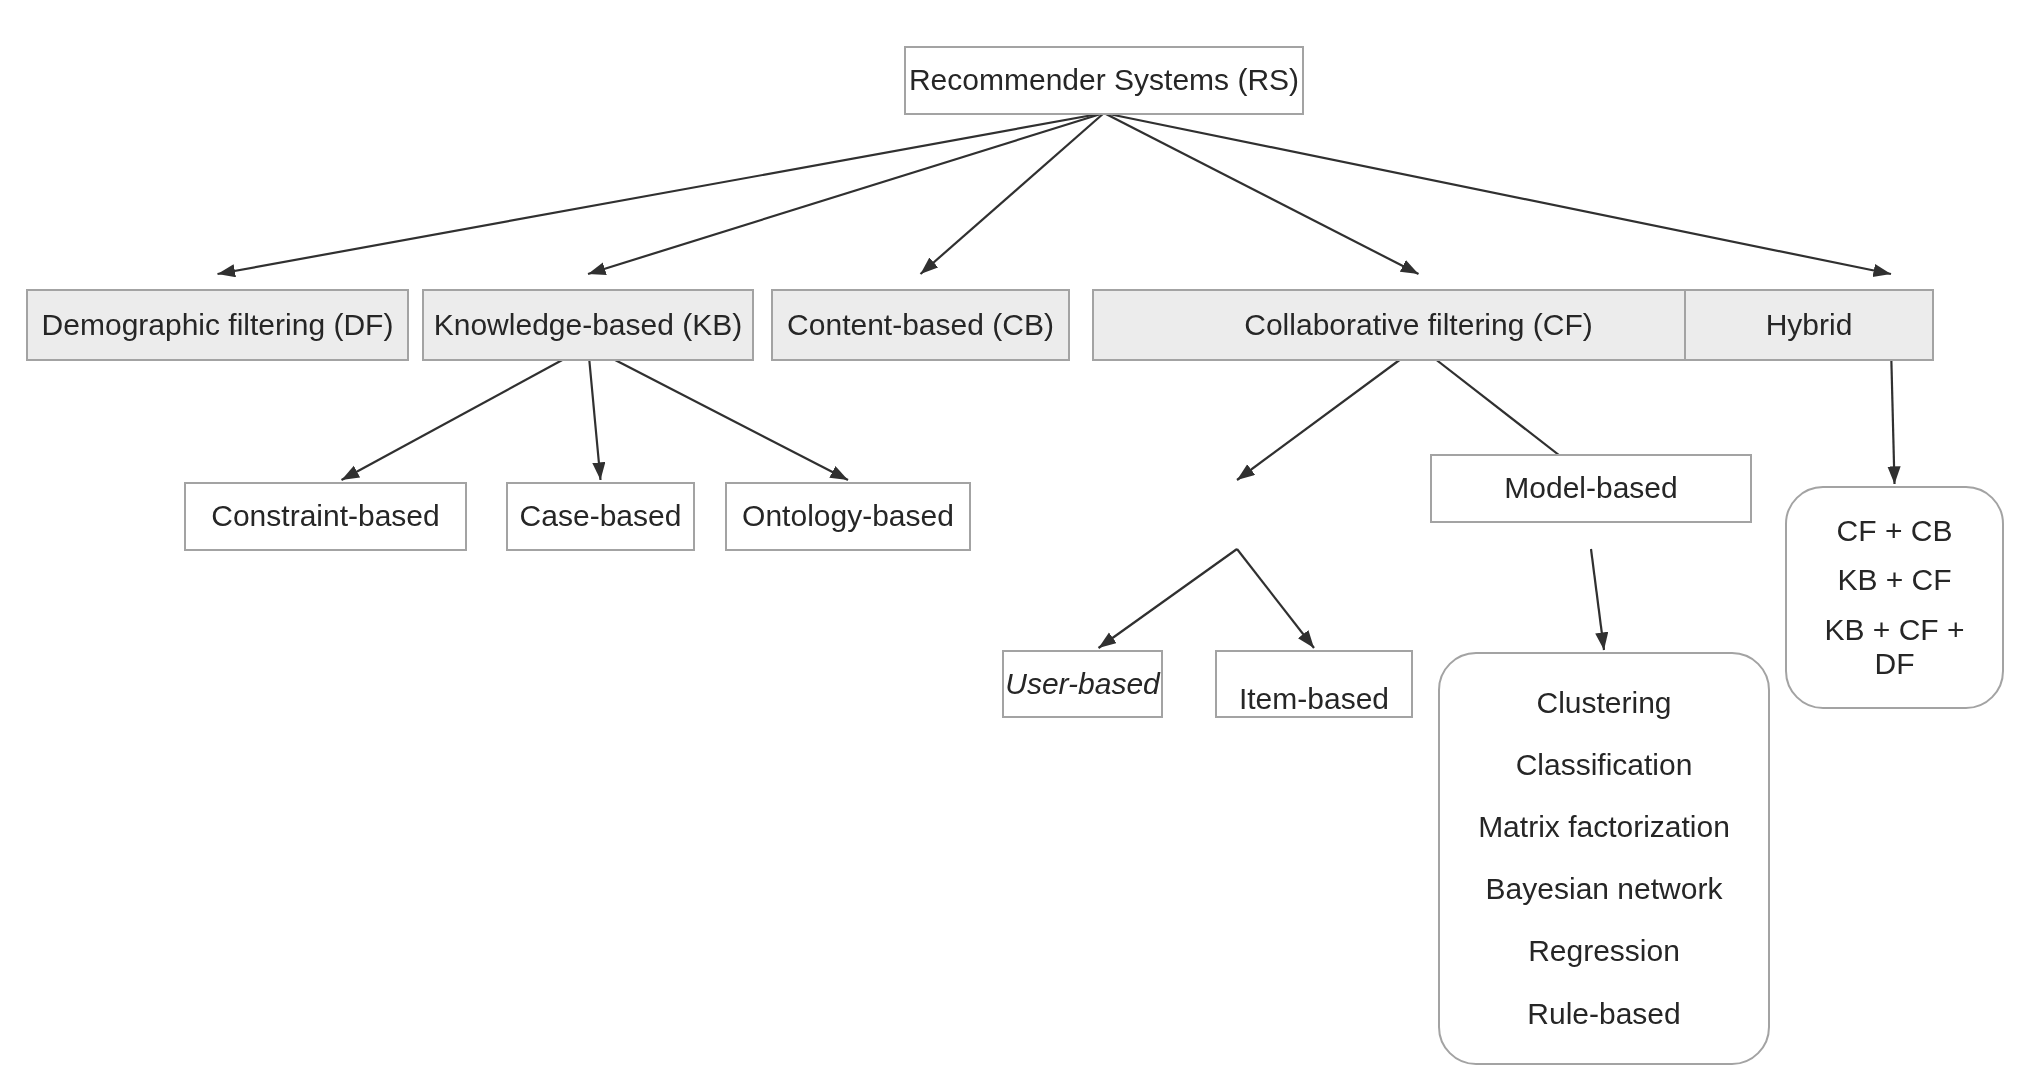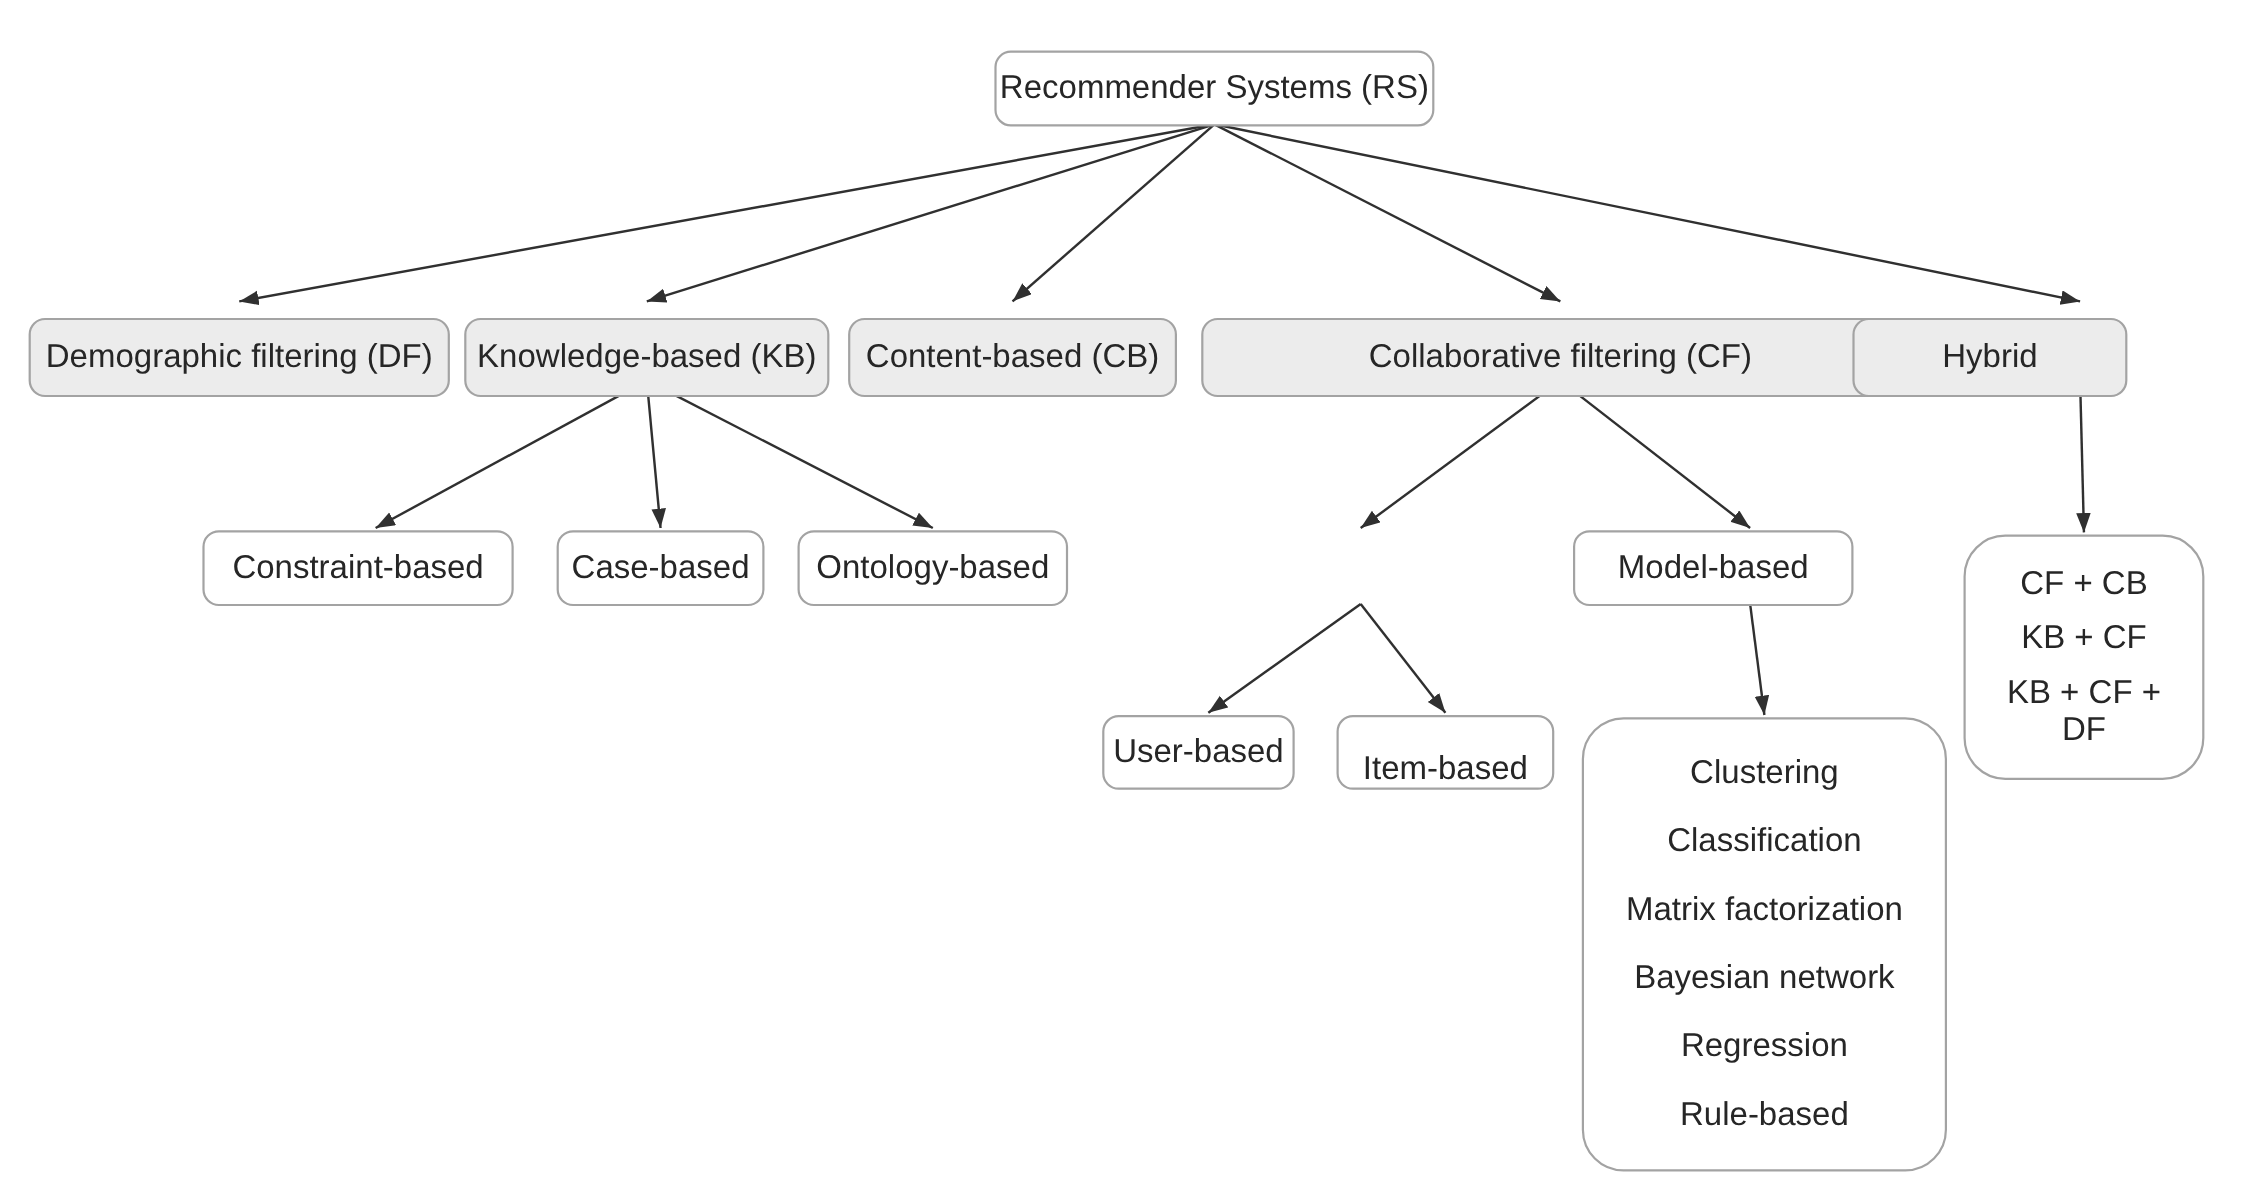--- a/index.html
+++ b/index.html
@@ -30,21 +30,21 @@
     height: 1072px;
     pointer-events: none;
   }
   .node {
     position: absolute;
     display: flex;
     align-items: center;
     justify-content: center;
     background: var(--node-fill);
     border: 2.5px solid var(--node-border);
-    border-radius: 15px;
+    border-radius: 0;
     font-size: 30px;
     line-height: 1.15;
     text-align: center;
     color: var(--text);
     white-space: nowrap;
   }
   .node.shaded {
     background: var(--node-fill-shaded);
     margin-top: 13px;
   }
@@ -116,25 +116,25 @@
 
   <div class="node" style="left:506px; top:482px; width:189px; height:69px;">
     <span>Case-based</span>
   </div>
 
   <div class="node" style="left:725px; top:482px; width:246px; height:69px;">
     <span>Ontology-based</span>
   </div>
 
 
-  <div class="node" style="left:1430px; top:482px; width:255px; height:69px;align-items:center;">
+  <div class="node" style="left:1430px; top:454px; width:322px; height:69px;align-items:center;">
     <span>Model-based</span>
   </div>
 
-  <div class="node" style="left:1002px; top:650px; width:175px; height:68px;">
+  <div class="node" style="left:1002px; top:650px; width:161px; height:68px;font-style:italic;">
     <span>User-based</span>
   </div>
 
   <div class="node" style="left:1215px; top:650px; width:198px; height:68px;align-items:flex-end;">
     <span>Item-based</span>
   </div>
 
   <div class="node list" style="left:1438px; top:652px; width:332px; height:413px;">
     <span class="line">Clustering</span>
     <span class="line">Classification</span>

